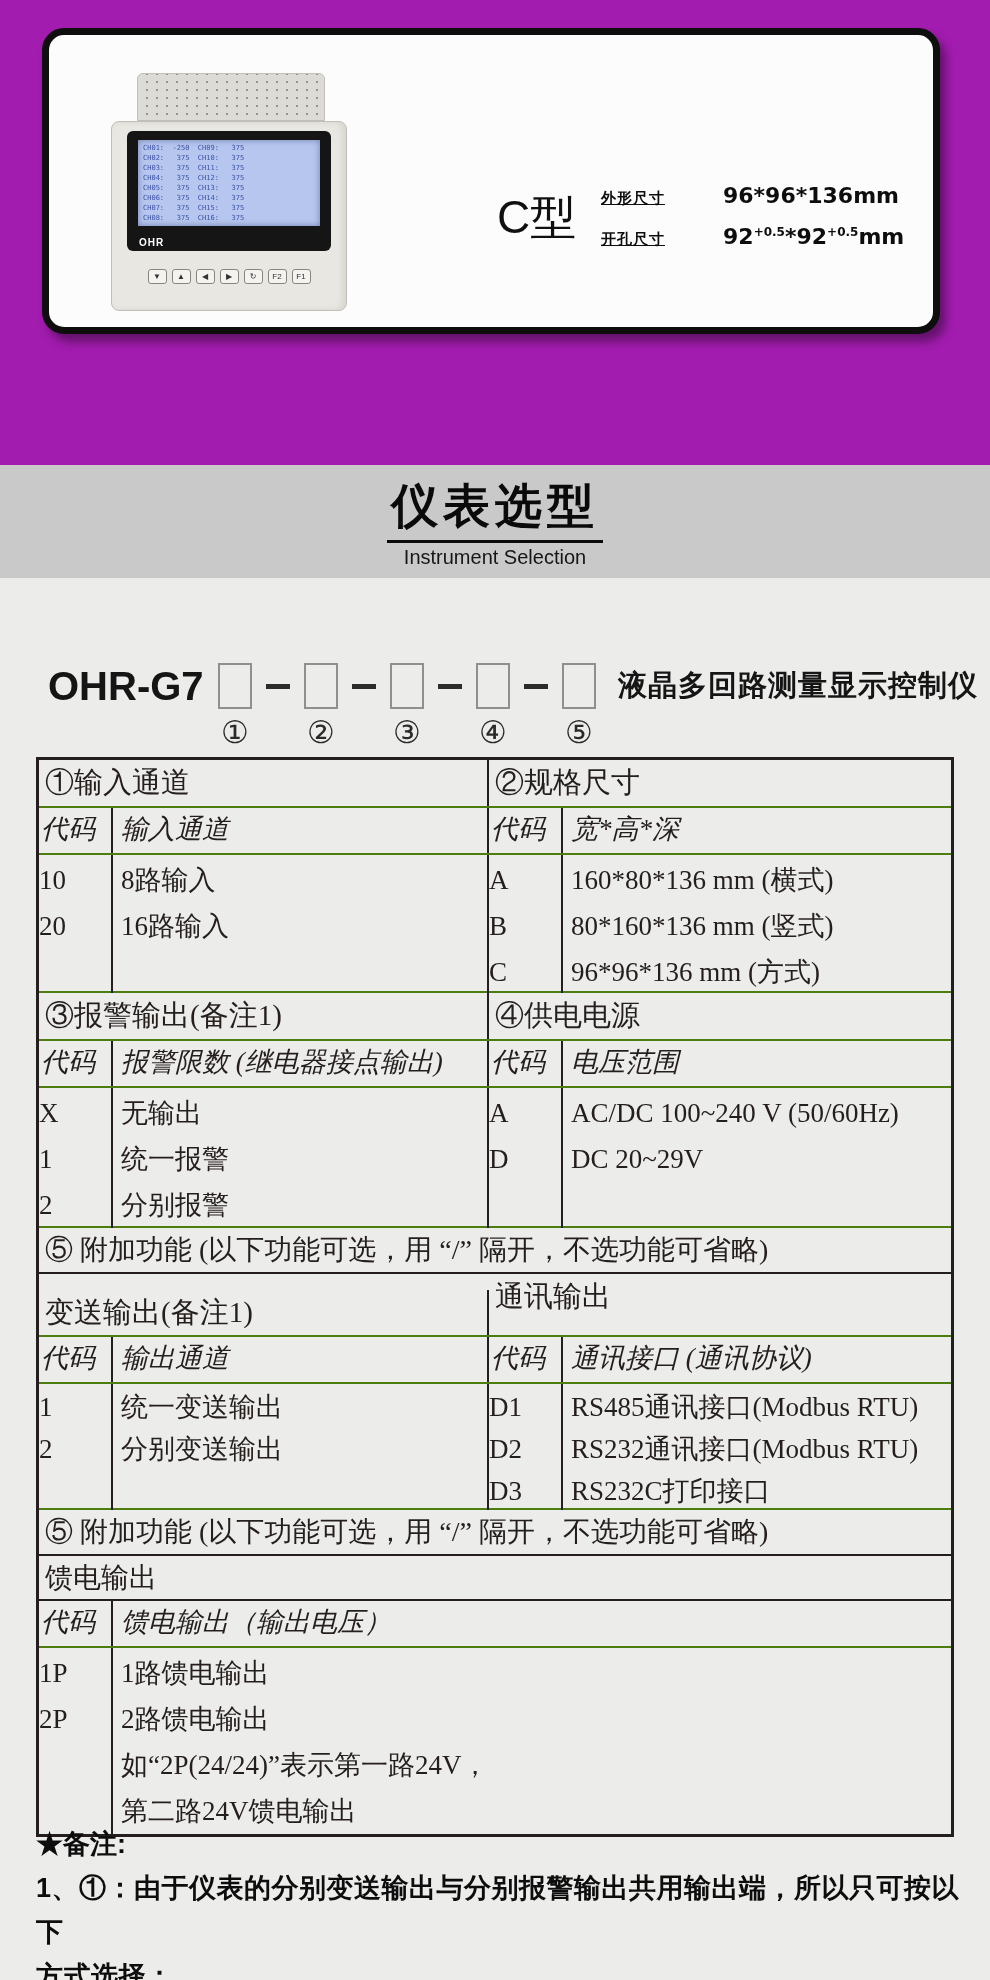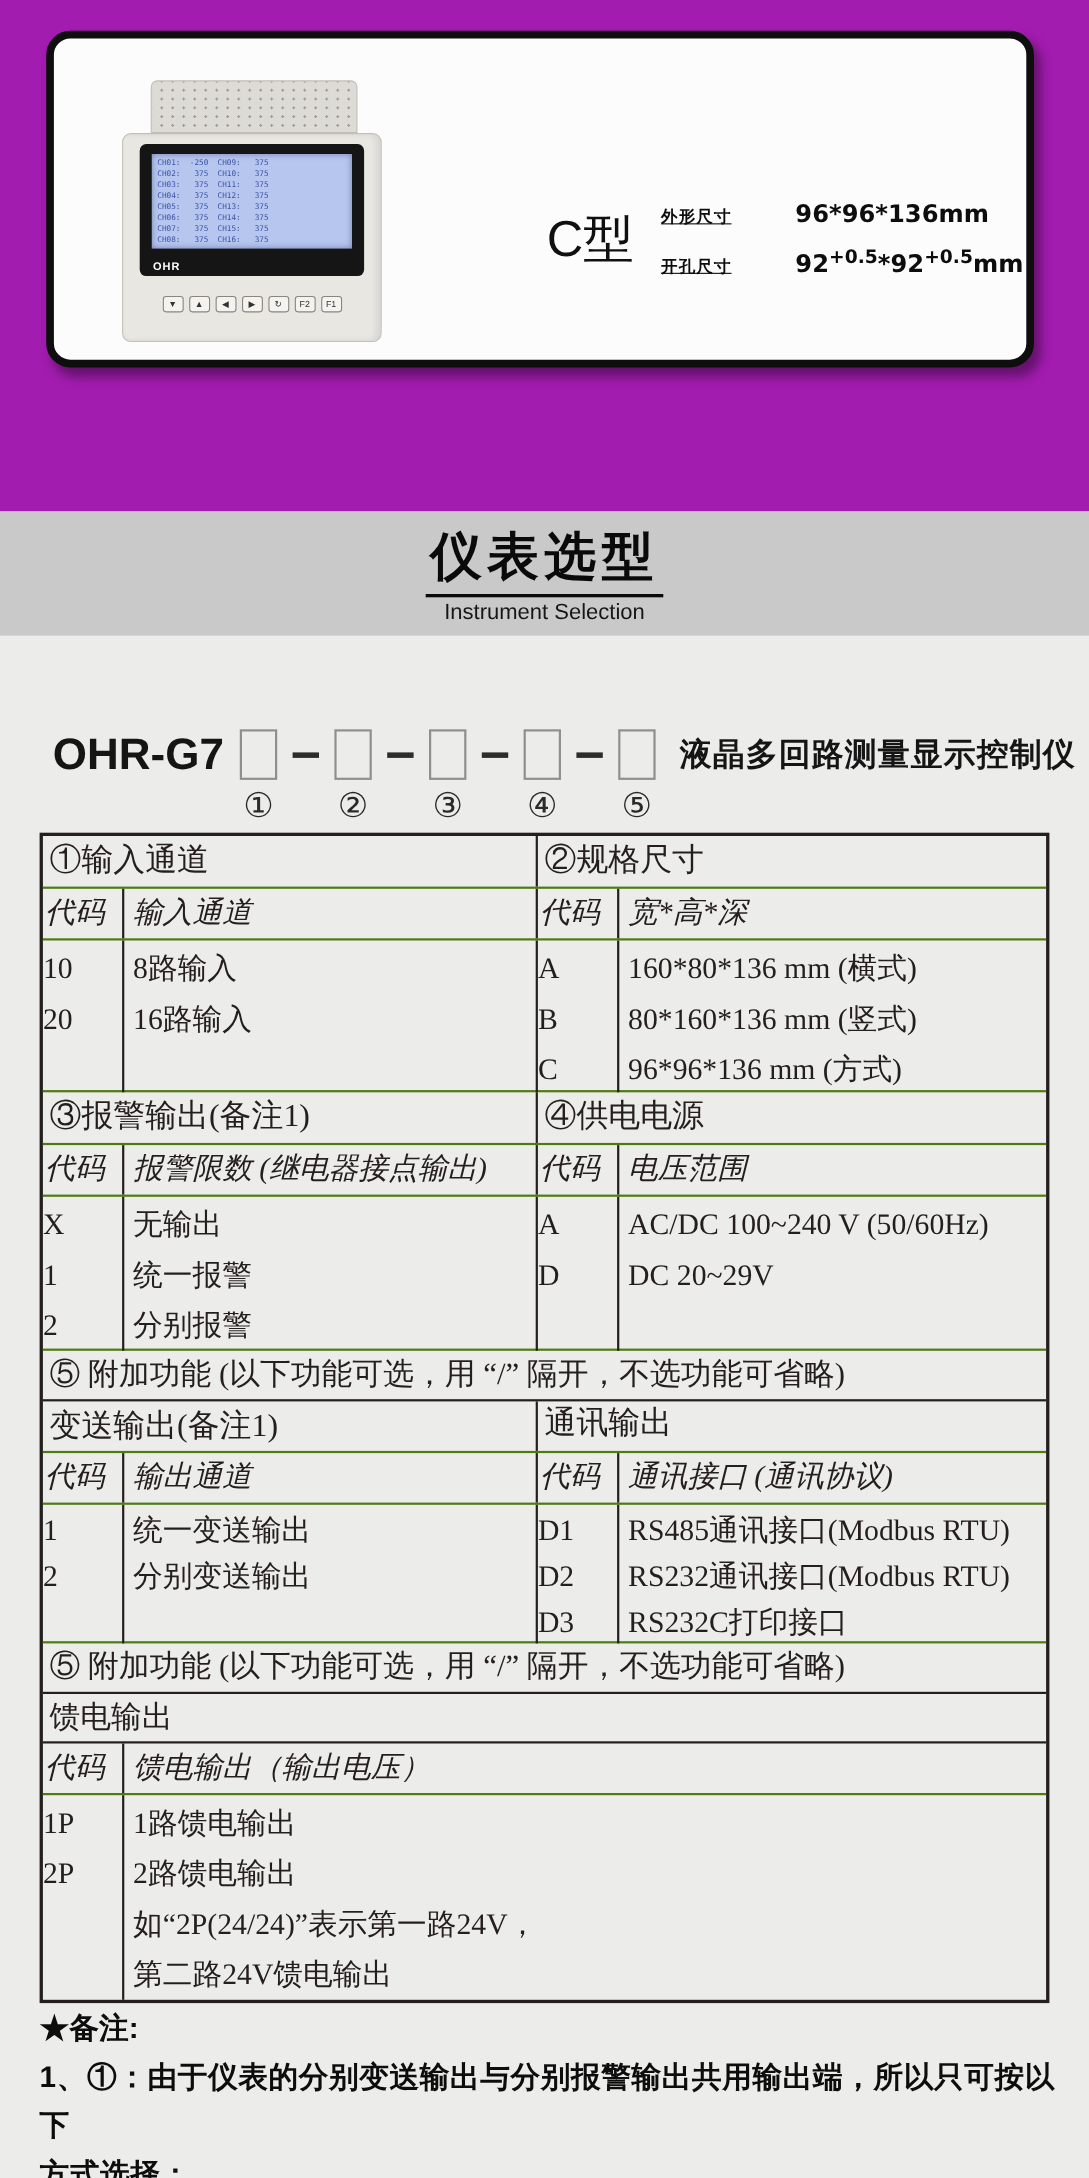--- a/index.html
+++ b/index.html
@@ -30,21 +30,21 @@
   .keypad { display:flex; justify-content:center; gap:5px; margin-top:18px; }
   .key { width:19px; height:15px; background:#f4f3f0; border:1px solid #89867f; border-radius:3px;
          font-size:8px; line-height:13px; text-align:center; color:#333; }
 
   .model-type { position:absolute; left:448px; top:152px; font-size:46px; color:#101010;
                 font-family:"Liberation Sans", sans-serif; }
   .specs { position:absolute; left:552px; top:148px; width:330px; }
   .spec-row { display:flex; align-items:baseline; margin-bottom:16px; }
   .spec-label { font-weight:bold; font-size:15px; color:#0d0d0d; width:122px; letter-spacing:1px;text-decoration:underline; }
   .spec-value { font-weight:bold; font-size:22px; color:#0d0d0d; font-family:"DejaVu Sans", sans-serif; }
-  .spec-value sup { font-size:17px; }
+  .spec-value sup { font-size:12px; }
 
   
   .banner { position:absolute; top:465px; left:0; width:990px; height:113px; background:#c9c9c9; text-align:center; }
   .banner-title { display:inline-block; margin-top:10px; font-size:47px; font-weight:bold; color:#0a0a0a;
                   letter-spacing:5px; border-bottom:3px solid #0a0a0a; padding:0 4px 2px; }
   .banner-sub { font-size:20px; color:#161616; margin-top:3px; }
 
   .bottom-area { position:absolute; top:578px; left:0; width:990px; height:1402px; background:#ececeb; }
 
   
@@ -246,22 +246,22 @@
           <div>AC/DC 100~240 V (50/60Hz)</div>
           <div>DC 20~29V</div>
           <div></div>
         </div>
       </div>
     </div>
 
     <div class="t-extra">⑤ 附加功能 (以下功能可选，用 “/” 隔开，不选功能可省略)</div>
 
     <div class="t-row">
-      <div class="half-l t-title" style="height:45px;">变送输出(备注1)</div>
-      <div class="half-r t-title" style="height:32px;font-family:Liberation Mono, monospace;">通讯输出</div>
+      <div class="half-l t-title" style="height:45px;margin-top:16px;">变送输出(备注1)</div>
+      <div class="half-r t-title" style="height:32px;">通讯输出</div>
     </div>
 
     <div class="t-row">
       <div class="half-l hdr">
         <div class="code-h">代码</div>
         <div class="val-h">输出通道</div>
       </div>
       <div class="half-r hdr">
         <div class="code-h">代码</div>
         <div class="val-h">通讯接口 (通讯协议)</div>

